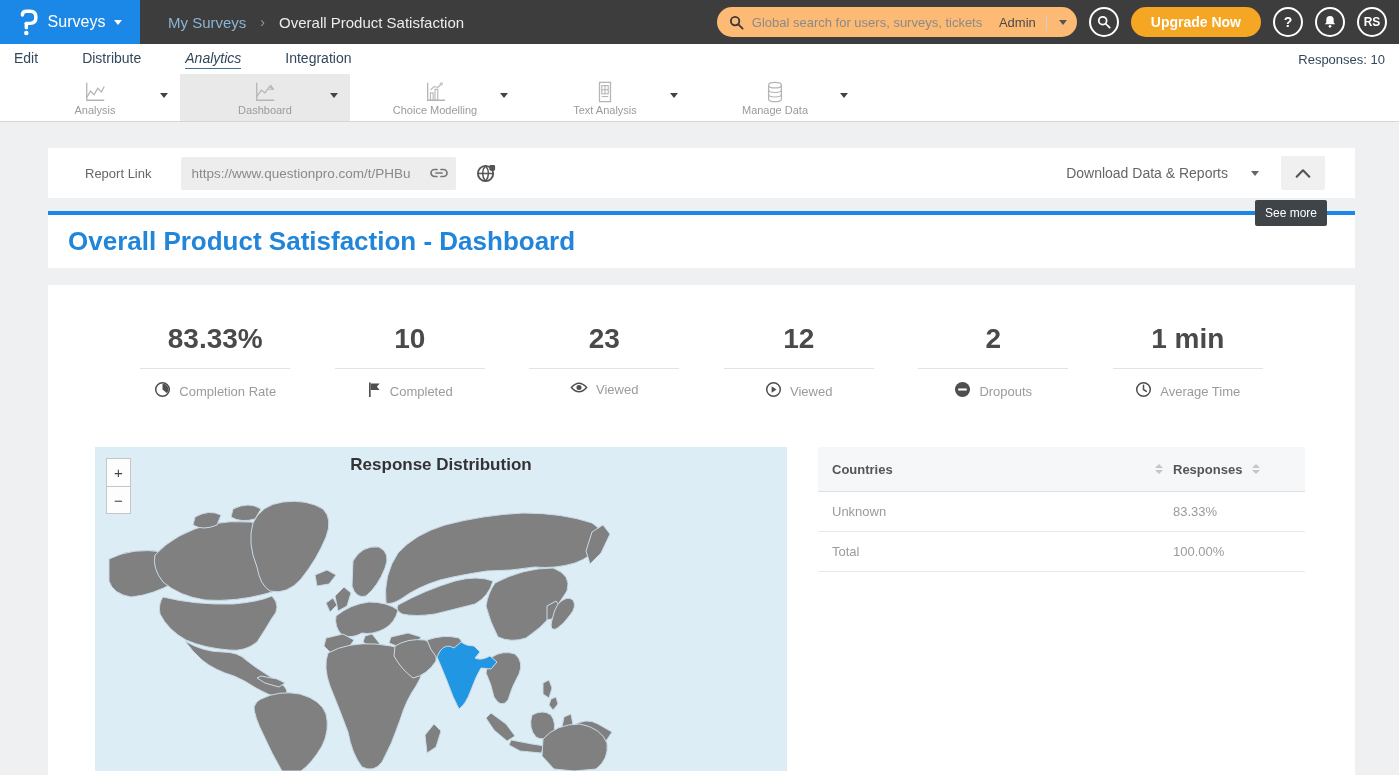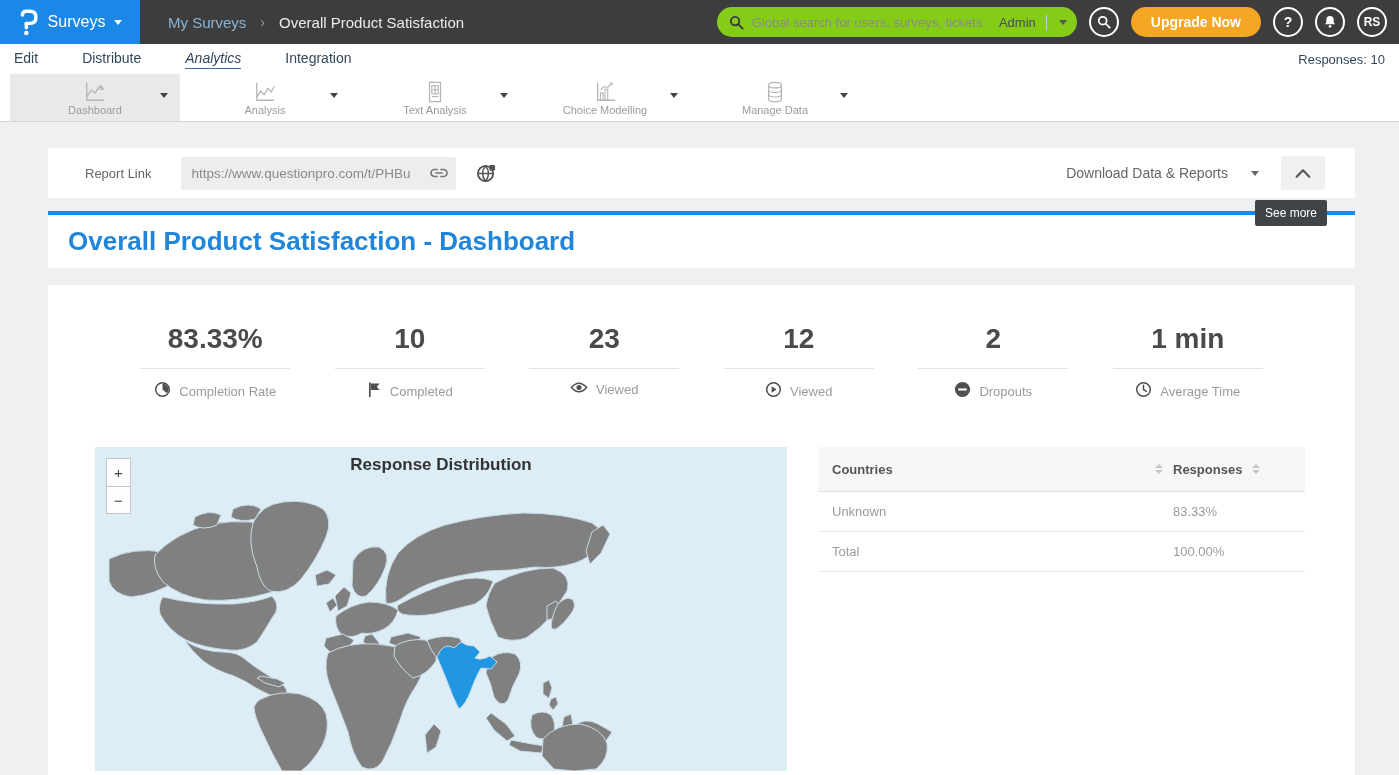--- a/index.html
+++ b/index.html
@@ -12,21 +12,21 @@
     align-items:center; justify-content:center; gap:9px; cursor:pointer; }
   .logo-block .brand { color:#fff; font-size:16px; }
   .caret-down { width:0; height:0; border-left:4px solid transparent;
     border-right:4px solid transparent; border-top:5px solid currentColor; display:inline-block; }
   .logo-block .caret-down { color:#fff; }
   .breadcrumb { display:flex; align-items:center; gap:14px; margin-left:28px; font-size:15px; }
   .crumb-parent { color:#8bb3d4; cursor:pointer; }
   .crumb-sep { color:#9a9a9a; font-size:14px; }
   .crumb-current { color:#ececec; }
   .topbar-right { margin-left:auto; display:flex; align-items:center; gap:12px; padding-right:12px; }
-  .search-pill { width:360px; height:30px; background:#84cc16; border-radius:16px;
+  .search-pill { width:360px; height:30px; background:#fdba74; border-radius:16px;
     display:flex; align-items:center; padding:0 10px 0 12px; gap:8px; }
   .search-pill input { border:none; outline:none; flex:1; font-size:13px; color:#444;
     font-family:"Liberation Sans", sans-serif; background:transparent; }
   .search-pill input::placeholder { color:#8a8a8a; }
   .search-scope { font-size:13px; color:#4a4a4a; padding-right:10px; border-right:1px solid #cfcfcf; }
   .search-pill .caret-down { color:#555; margin-left:4px; }
   .circle-btn { width:30px; height:30px; border:2px solid #fff; border-radius:50%;
     display:flex; align-items:center; justify-content:center; color:#fff;
     font-size:14px; font-weight:bold; cursor:pointer; flex:none; }
   .upgrade-btn { height:30px; background:#f5a623; color:#fff; border:none; border-radius:16px;
@@ -166,65 +166,65 @@
 
 <div class="navbar">
   <span class="nav-item">Edit</span>
   <span class="nav-item">Distribute</span>
   <span class="nav-item active">Analytics</span>
   <span class="nav-item">Integration</span>
   <span class="nav-responses">Responses: 10</span>
 </div>
 
 <div class="toolbar">
+  <div class="tool-tab">
+    <span class="ticon">
+      <svg viewBox="0 0 26 24" width="26" height="22">
+          <polyline points="4,2 4,21 23,21" fill="none" stroke="#b5b5b5" stroke-width="1.4"></polyline>
+          <polyline points="4,18 8,11 12,15 16,8 20,12 23,6" fill="none" stroke="#b5b5b5" stroke-width="1.4"></polyline>
+        </svg>
+    </span>
+    <span class="tlabel">Analysis</span>
+    <span class="tool-caret caret-down"></span>
+  </div>
   <div class="tool-tab selected">
     <span class="ticon">
       <svg viewBox="0 0 26 24" width="26" height="22">
           <polyline points="4,2 4,21 23,21" fill="none" stroke="#b5b5b5" stroke-width="1.4"></polyline>
           <polyline points="4,17 9,10 13,13 18,6 22,9" fill="none" stroke="#b5b5b5" stroke-width="1.4"></polyline>
           <polyline points="19,4 22,9 17,9" fill="none" stroke="#b5b5b5" stroke-width="1.2"></polyline>
         </svg>
     </span>
     <span class="tlabel">Dashboard</span>
     <span class="tool-caret caret-down"></span>
   </div>
   <div class="tool-tab">
     <span class="ticon">
       <svg viewBox="0 0 26 24" width="26" height="22">
-          <polyline points="4,2 4,21 23,21" fill="none" stroke="#b5b5b5" stroke-width="1.4"></polyline>
-          <polyline points="4,18 8,11 12,15 16,8 20,12 23,6" fill="none" stroke="#b5b5b5" stroke-width="1.4"></polyline>
-        </svg>
-    </span>
-    <span class="tlabel">Analysis</span>
+          <polyline points="5,2 5,21 24,21" fill="none" stroke="#b5b5b5" stroke-width="1.4"></polyline>
+          <rect x="8" y="13" width="3" height="8" fill="none" stroke="#b5b5b5" stroke-width="1.2"></rect>
+          <rect x="13" y="9" width="3" height="12" fill="none" stroke="#b5b5b5" stroke-width="1.2"></rect>
+          <polyline points="8,10 12,6 16,7 20,3" fill="none" stroke="#b5b5b5" stroke-width="1.2"></polyline>
+          <circle cx="20" cy="3" r="1.3" fill="none" stroke="#b5b5b5" stroke-width="1"></circle>
+        </svg>
+    </span>
+    <span class="tlabel">Choice Modelling</span>
     <span class="tool-caret caret-down"></span>
   </div>
   <div class="tool-tab">
     <span class="ticon">
       <svg viewBox="0 0 26 24" width="26" height="22">
           <rect x="7" y="1.5" width="12" height="21" fill="none" stroke="#b5b5b5" stroke-width="1.4"></rect>
           <rect x="9.5" y="5" width="7" height="9" fill="none" stroke="#b5b5b5" stroke-width="1.2"></rect>
           <line x1="13" y1="5" x2="13" y2="14" stroke="#b5b5b5" stroke-width="1.2"></line>
           <line x1="9.5" y1="9.5" x2="16.5" y2="9.5" stroke="#b5b5b5" stroke-width="1.2"></line>
           <line x1="9.5" y1="17" x2="16.5" y2="17" stroke="#b5b5b5" stroke-width="1.2"></line>
         </svg>
     </span>
     <span class="tlabel">Text Analysis</span>
-    <span class="tool-caret caret-down"></span>
-  </div>
-  <div class="tool-tab">
-    <span class="ticon">
-      <svg viewBox="0 0 26 24" width="26" height="22">
-          <polyline points="5,2 5,21 24,21" fill="none" stroke="#b5b5b5" stroke-width="1.4"></polyline>
-          <rect x="8" y="13" width="3" height="8" fill="none" stroke="#b5b5b5" stroke-width="1.2"></rect>
-          <rect x="13" y="9" width="3" height="12" fill="none" stroke="#b5b5b5" stroke-width="1.2"></rect>
-          <polyline points="8,10 12,6 16,7 20,3" fill="none" stroke="#b5b5b5" stroke-width="1.2"></polyline>
-          <circle cx="20" cy="3" r="1.3" fill="none" stroke="#b5b5b5" stroke-width="1"></circle>
-        </svg>
-    </span>
-    <span class="tlabel">Choice Modelling</span>
     <span class="tool-caret caret-down"></span>
   </div>
   <div class="tool-tab">
     <span class="ticon">
       <svg viewBox="0 0 24 24" width="24" height="22">
           <ellipse cx="12" cy="4.5" rx="7" ry="3" fill="none" stroke="#b5b5b5" stroke-width="1.4"></ellipse>
           <path d="M5 4.5 V19.5 A7 3 0 0 0 19 19.5 V4.5" fill="none" stroke="#b5b5b5" stroke-width="1.4"></path>
           <path d="M5 9.5 A7 3 0 0 0 19 9.5" fill="none" stroke="#b5b5b5" stroke-width="1.2"></path>
           <path d="M5 14.5 A7 3 0 0 0 19 14.5" fill="none" stroke="#b5b5b5" stroke-width="1.2"></path>
         </svg>

